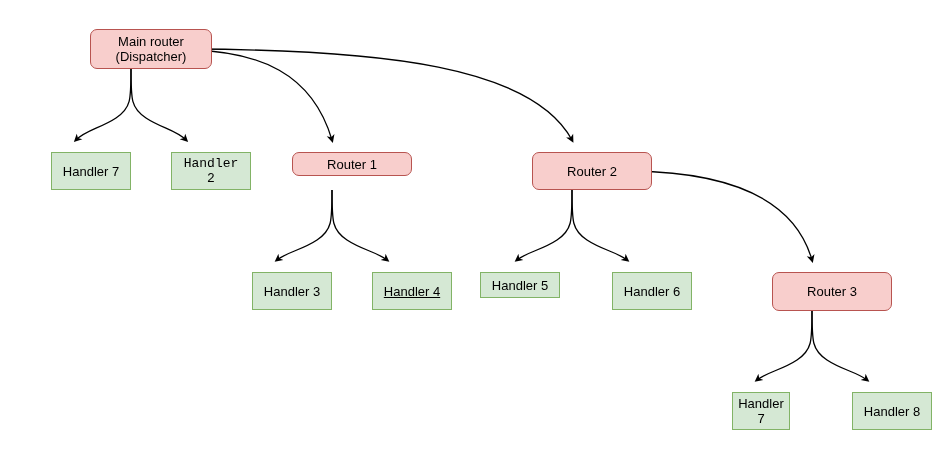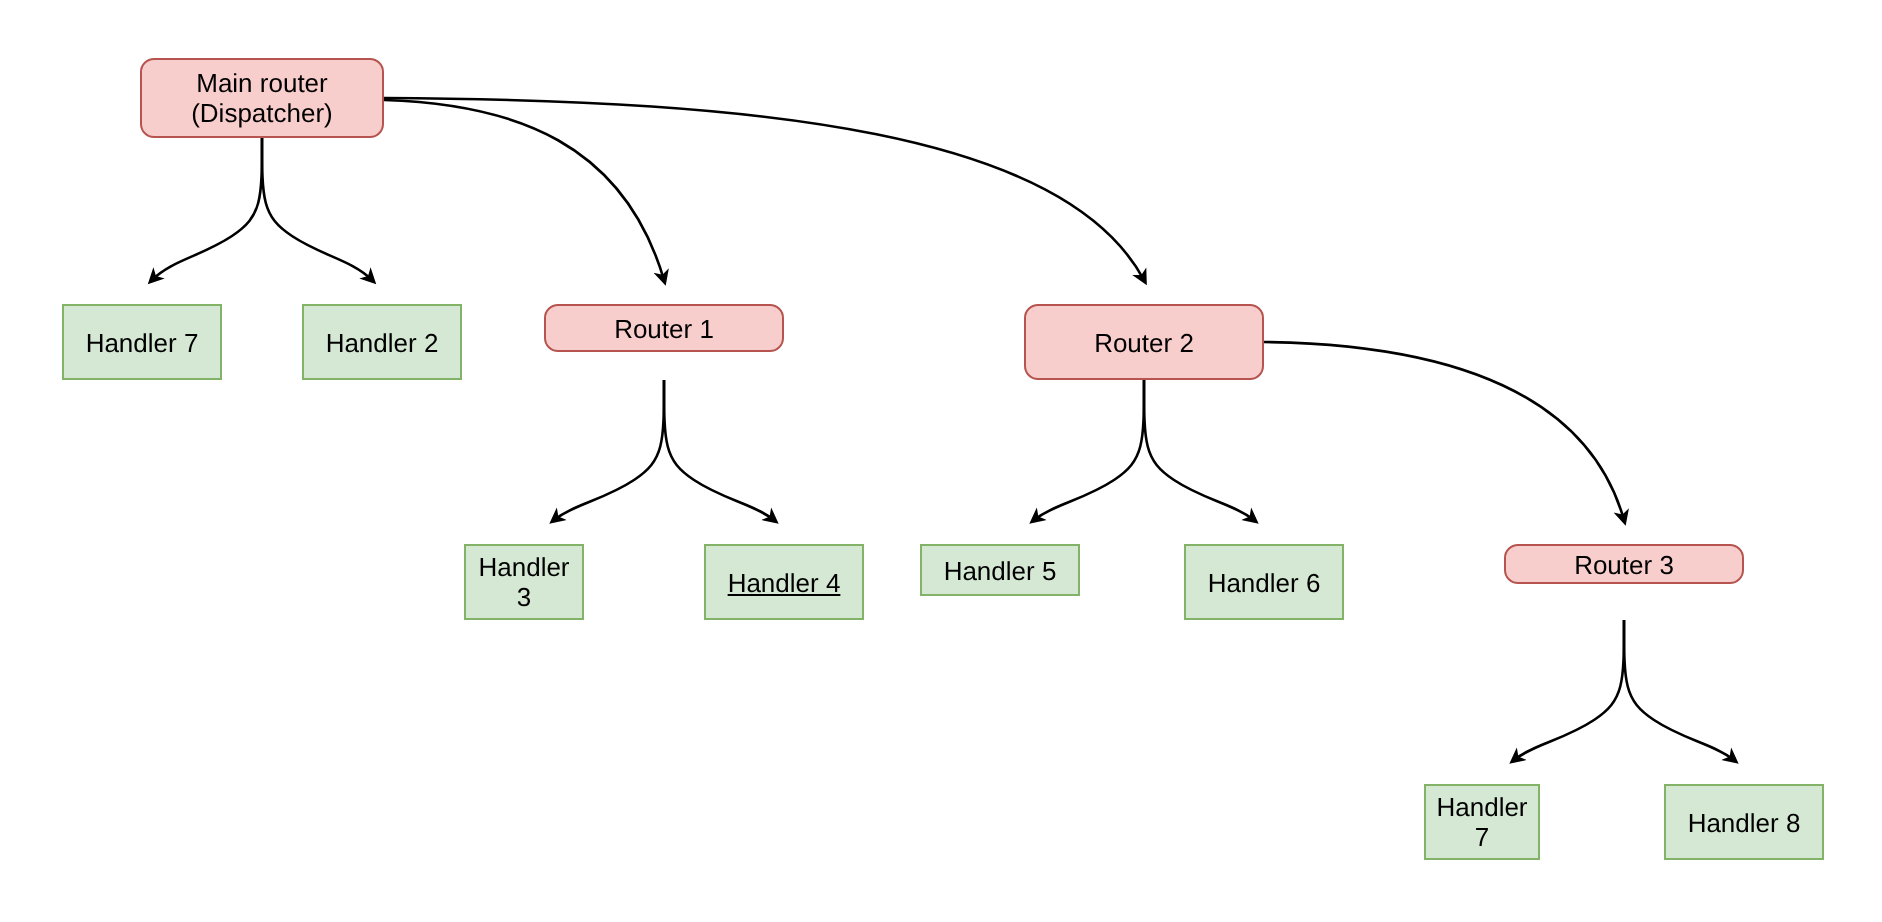--- a/index.html
+++ b/index.html
@@ -30,20 +30,21 @@
     box-sizing: border-box;
     display: flex;
     align-items: center;
     justify-content: center;
     text-align: center;
     font-size: 13px;
     line-height: 15px;
     color: #000000;
     z-index: 2;
     user-select: none;
+    margin-left: 20px;
   }
   .node-router {
     background: #f8cecc;
     border: 1px solid #b85450;
     border-radius: 7px;
   }
   .node-handler {
     background: #d5e8d4;
     border: 1px solid #82b366;
     border-radius: 0;
@@ -80,42 +81,42 @@
   </svg>
 
   <div id="nodes-group">
       <div class="node node-router" style="left: 70px; top: 29px; width: 122px; height: 40px;">
         <span class="node-label">Main router
 (Dispatcher)</span>
       </div>
       <div class="node node-handler" style="left: 31px; top: 152px; width: 80px; height: 38px;">
         <span class="node-label">Handler 7</span>
       </div>
-      <div class="node node-handler" style="left: 151px; top: 152px; width: 80px; height: 38px;">
+      <div class="node node-handler" style="left: 151px; top: 152px; width: 80px; height: 38px; font-family: Liberation Mono, monospace;">
         <span class="node-label">Handler 2</span>
       </div>
       <div class="node node-router" style="left: 272px; top: 152px; width: 120px; height: 24px;">
         <span class="node-label">Router 1</span>
       </div>
       <div class="node node-router" style="left: 512px; top: 152px; width: 120px; height: 38px;">
         <span class="node-label">Router 2</span>
       </div>
-      <div class="node node-handler" style="left: 232px; top: 272px; width: 60px; height: 38px;">
+      <div class="node node-handler" style="left: 232px; top: 272px; width: 80px; height: 38px;">
         <span class="node-label">Handler 3</span>
       </div>
       <div class="node node-handler" style="left: 352px; top: 272px; width: 80px; height: 38px; text-decoration: underline;">
         <span class="node-label">Handler 4</span>
       </div>
       <div class="node node-handler" style="left: 460px; top: 272px; width: 80px; height: 26px;">
         <span class="node-label">Handler 5</span>
       </div>
       <div class="node node-handler" style="left: 592px; top: 272px; width: 80px; height: 38px;">
         <span class="node-label">Handler 6</span>
       </div>
-      <div class="node node-router" style="left: 752px; top: 272px; width: 120px; height: 20px;">
+      <div class="node node-router" style="left: 752px; top: 272px; width: 120px; height: 39px;">
         <span class="node-label">Router 3</span>
       </div>
       <div class="node node-handler" style="left: 712px; top: 392px; width: 58px; height: 38px;">
         <span class="node-label">Handler 7</span>
       </div>
       <div class="node node-handler" style="left: 832px; top: 392px; width: 80px; height: 38px;">
         <span class="node-label">Handler 8</span>
       </div>
     </div>
 

